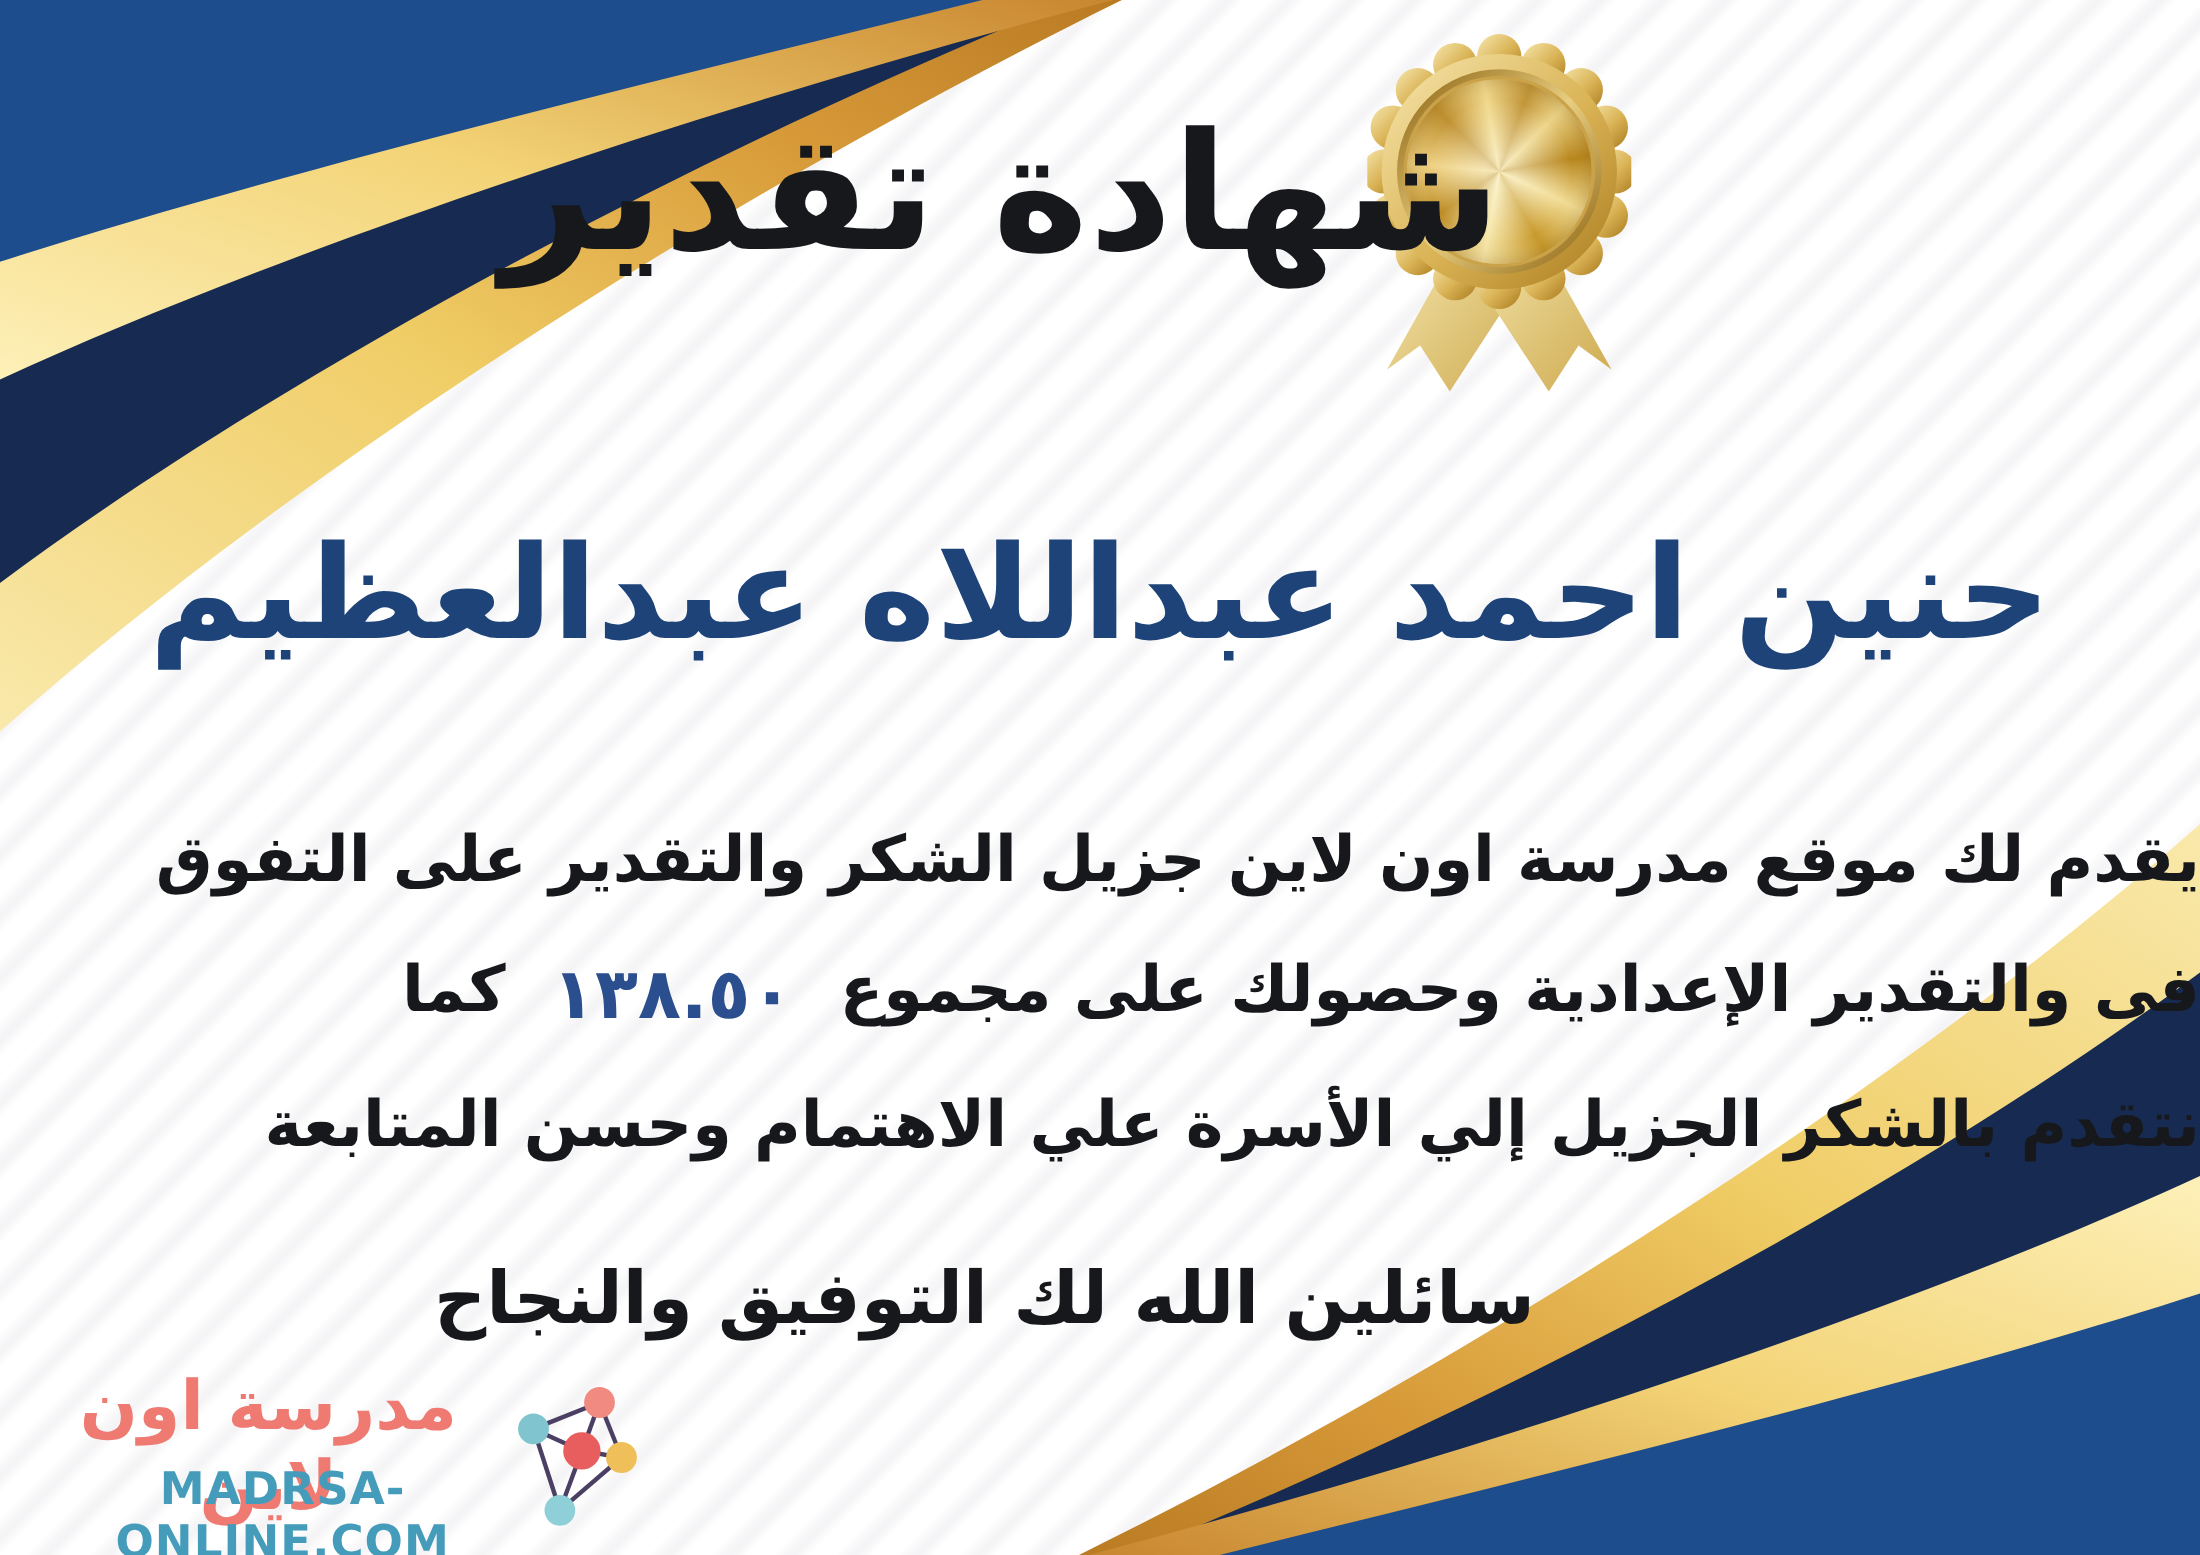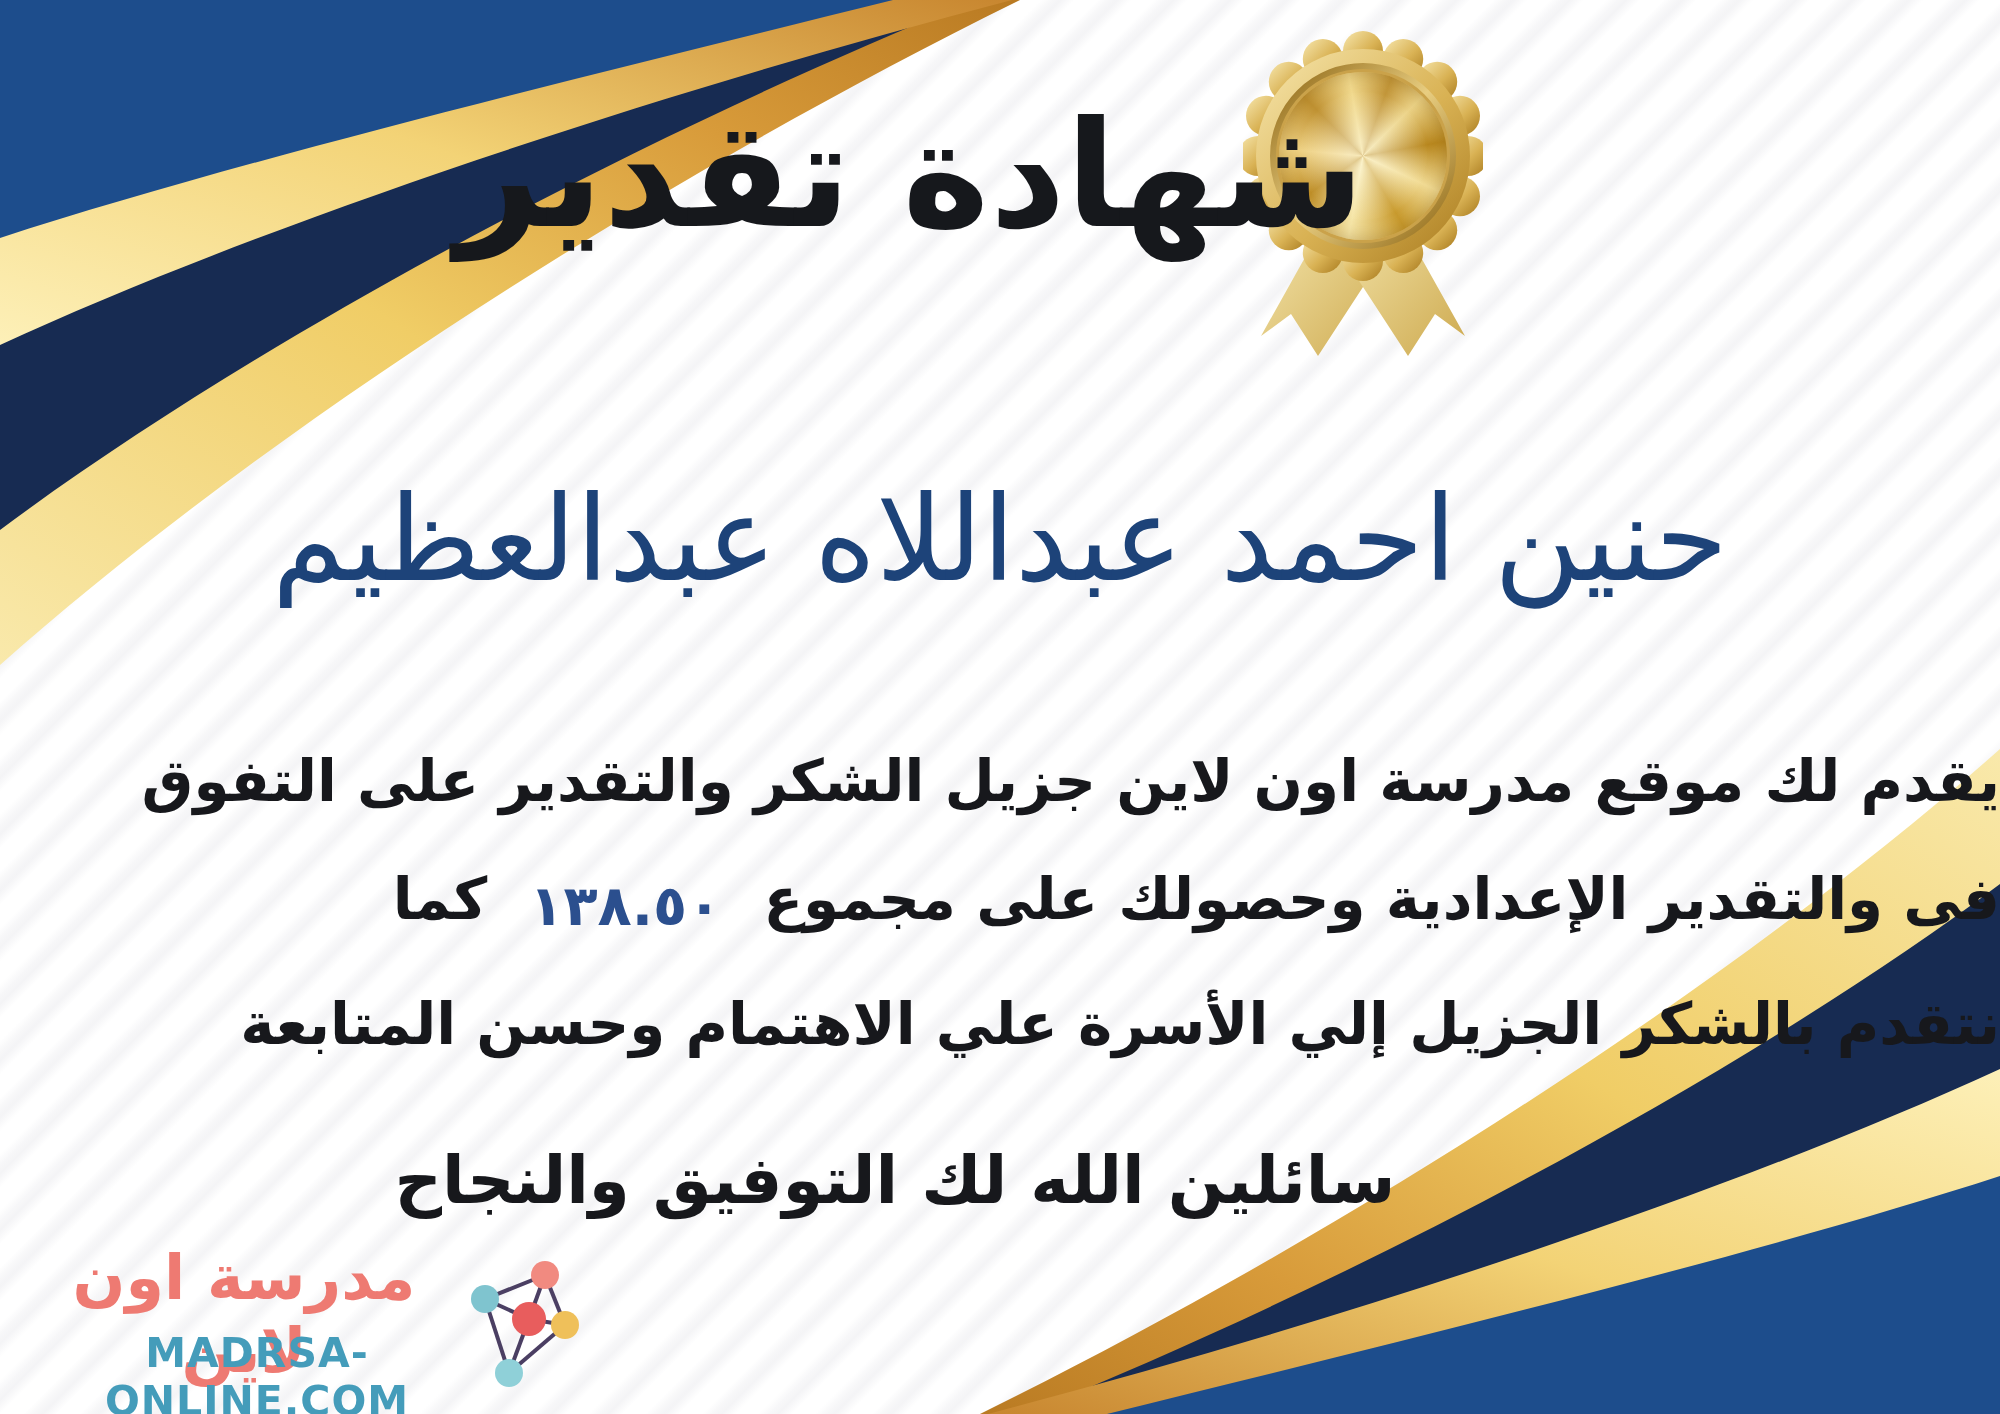--- a/index.html
+++ b/index.html
@@ -34,28 +34,28 @@
     box-shadow:inset 0 0 18px rgba(120,80,10,.35);
   }
 
   
   .title{
     position:absolute;left:0;top:89px;width:1820px;text-align:center;
     font-size:148px;font-weight:bold;color:#16181c;letter-spacing:-2px;
   }
   .recipient{
     position:absolute;left:0;top:470px;width:2000px;text-align:center;
-    font-size:118px;font-weight:normal;color:#1d4379;
+    font-size:118px;font-weight:bold;color:#1d4379;
   }
   .body-text{
     position:absolute;left:0;top:722px;width:2000px;text-align:right;
     font-size:58px;font-weight:bold;color:#17181c;line-height:118px;
   }
   .score{
-    color:#2b4f8e;font-size:56px;font-weight:bold;margin:15px 42px;
+    color:#2b4f8e;font-size:64px;font-weight:bold;margin:15px 42px;
     vertical-align:-6px;letter-spacing:2px;
   }
   .closing{
     position:absolute;left:0;top:1142px;width:1790px;text-align:center;
     font-size:66px;font-weight:bold;color:#17181c;
   }
 
   
   .footer-logo{position:absolute;left:22px;bottom:8px;width:560px;height:165px;}
   .logo-arabic{

